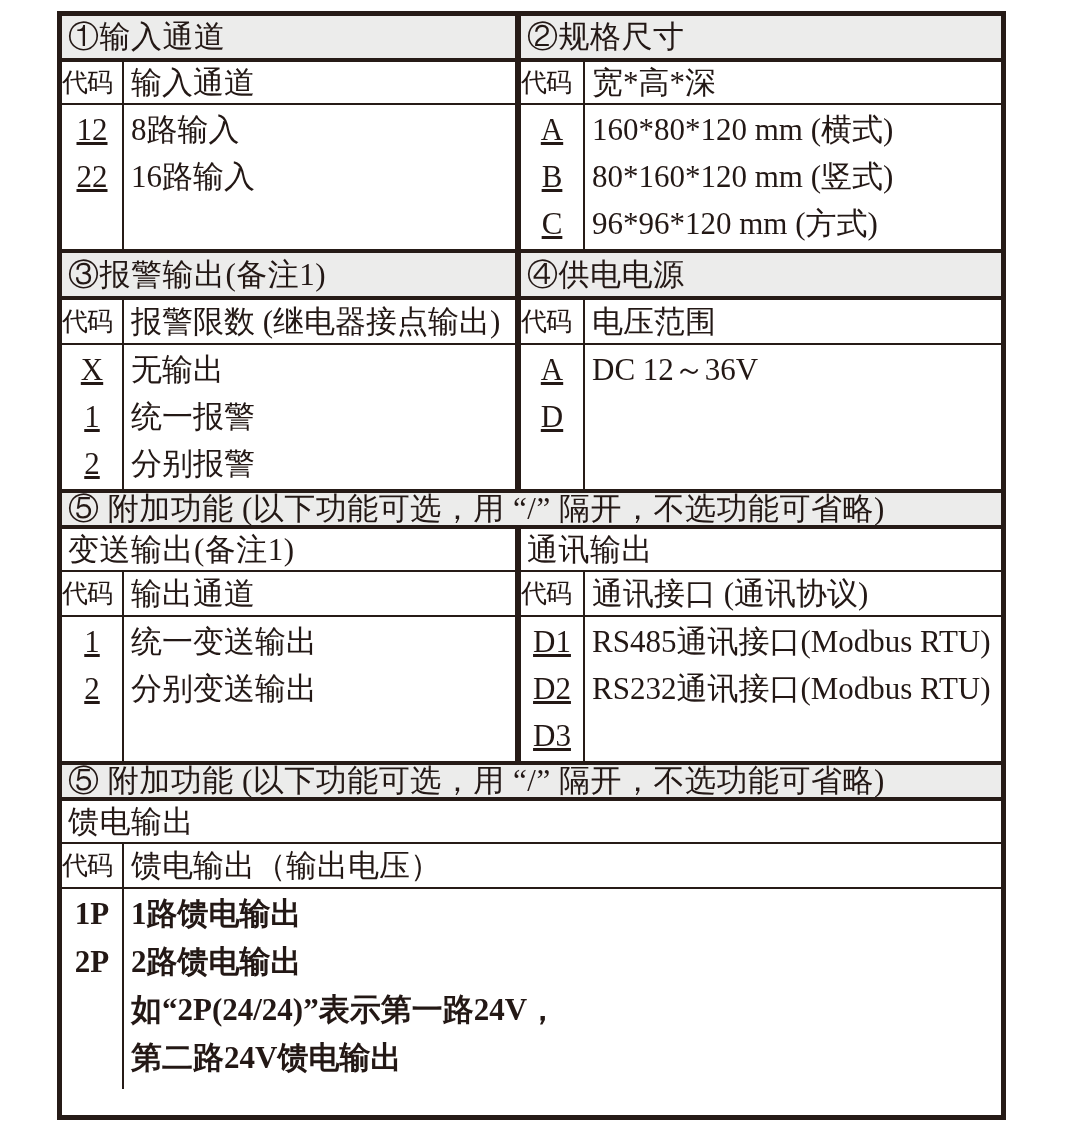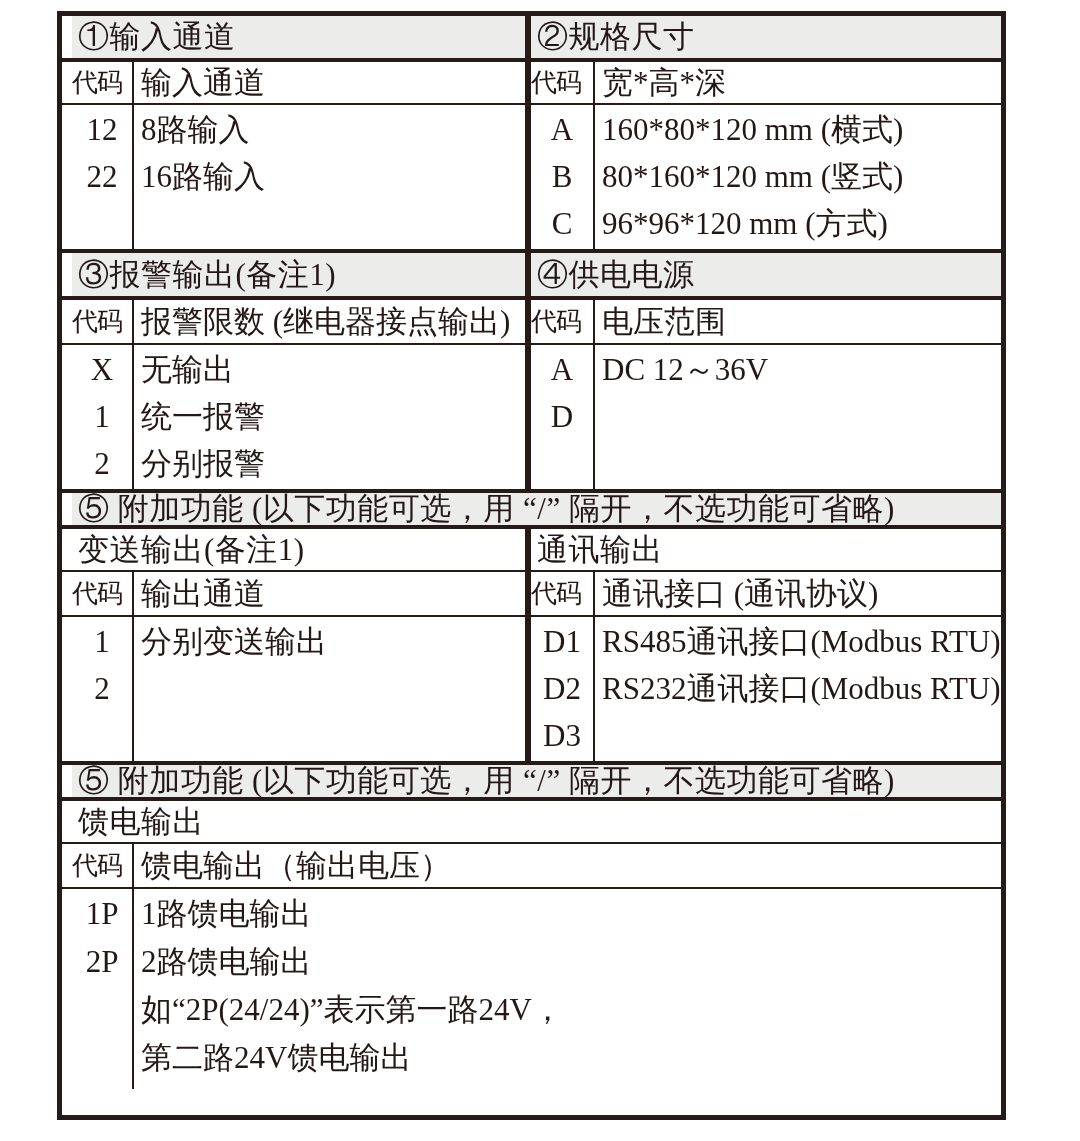--- a/index.html
+++ b/index.html
@@ -16,21 +16,21 @@
     overflow:hidden;
   }
   .table{
     position:absolute;
     left:57px; top:11px;
     width:949px; height:1109px;
     border:5px solid var(--bd);
     background:#ffffff;
     font-size:31px;
   }
-  .row{display:flex;width:100%;padding-left:10px;}
+  .row{display:flex;width:100%;}
   
   .h46 {height:46px;}
   .h43 {height:43px;}
   .h148{height:148px;}
   .h47 {height:47px;}
   .h45 {height:45px;}
   .h49 {height:36px;}
   .h200{height:200px;}
   .bb4{border-bottom:4px solid var(--bd);}
   .bb2{border-bottom:2px solid var(--bd);}
@@ -40,22 +40,22 @@
   .full{flex:1;display:flex;}
   .code{width:62px;flex:none;border-right:2px solid var(--bd);text-align:center;}
   .rcode{width:64px;flex:none;border-right:2px solid var(--bd);text-align:center;}
   .desc{flex:1;padding-left:7px;overflow:hidden;}
   .vmid{display:flex;align-items:center;}
   .banner{padding-left:6px;white-space:nowrap;letter-spacing:0.5px;}
   .cell{white-space:nowrap;}
   .codehdr{letter-spacing:-1px;font-size:26px;}
   .col{display:flex;flex-direction:column;padding-top:1px;}
   .line{height:47px;line-height:47px;white-space:nowrap;}
-  .lineB{height:48px;line-height:48px;white-space:nowrap;}
-  .code .line,.rcode .line{text-align:center;}
+  .lineB{height:48px;line-height:48px;white-space:nowrap;font-weight:bold;}
+  .code .line,.rcode .line{text-align:center;text-decoration:underline;}
 </style>
 </head>
 <body>
 
 <div class="table">
 
   <div class="row h46 bb4">
     <div class="lhalf gray vmid">
       <span class="banner">①输入通道</span>
     </div>
@@ -194,20 +194,21 @@
     </div>
   </div>
 
   <div class="row h148 bb4">
     <div class="lhalf">
       <div class="code col">
         <div class="line">1</div>
         <div class="line">2</div>
       </div>
       <div class="desc col">
+        <div class="line">统一变送输出</div>
         <div class="line">分别变送输出</div>
       </div>
     </div>
     <div class="rhalf">
       <div class="rcode col">
         <div class="line">D1</div>
         <div class="line">D2</div>
         <div class="line">D3</div>
       </div>
       <div class="desc col">

